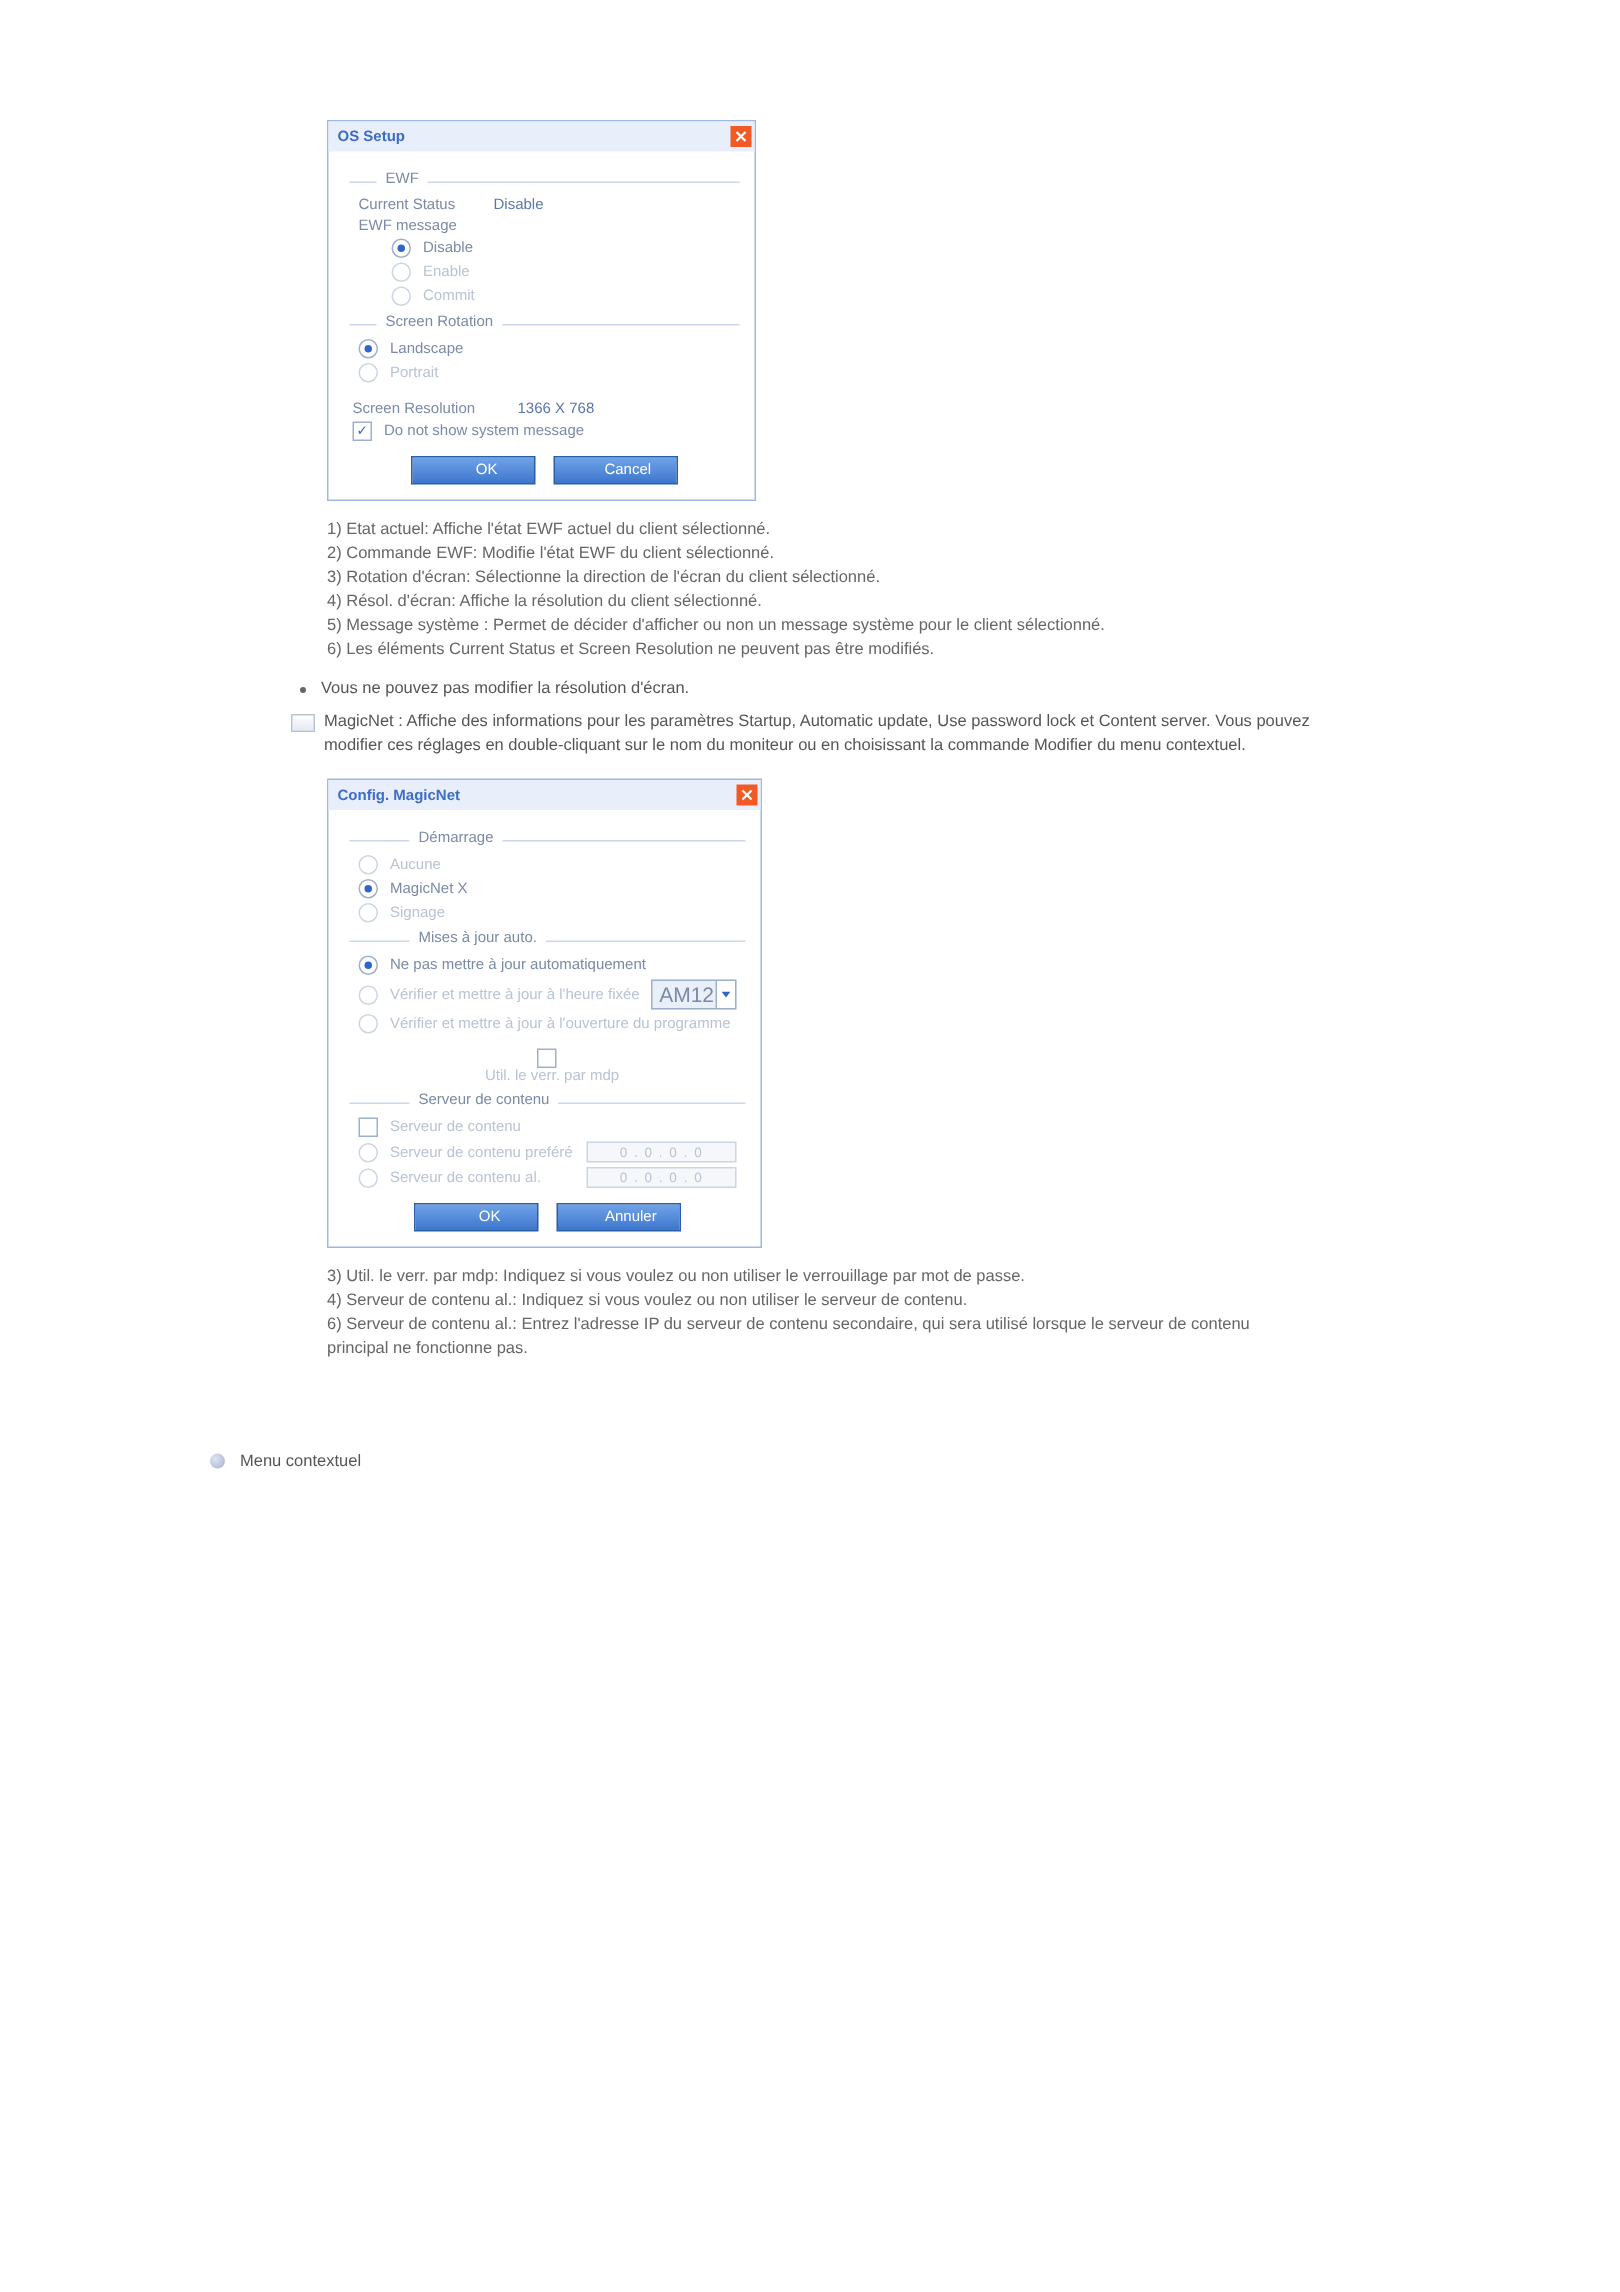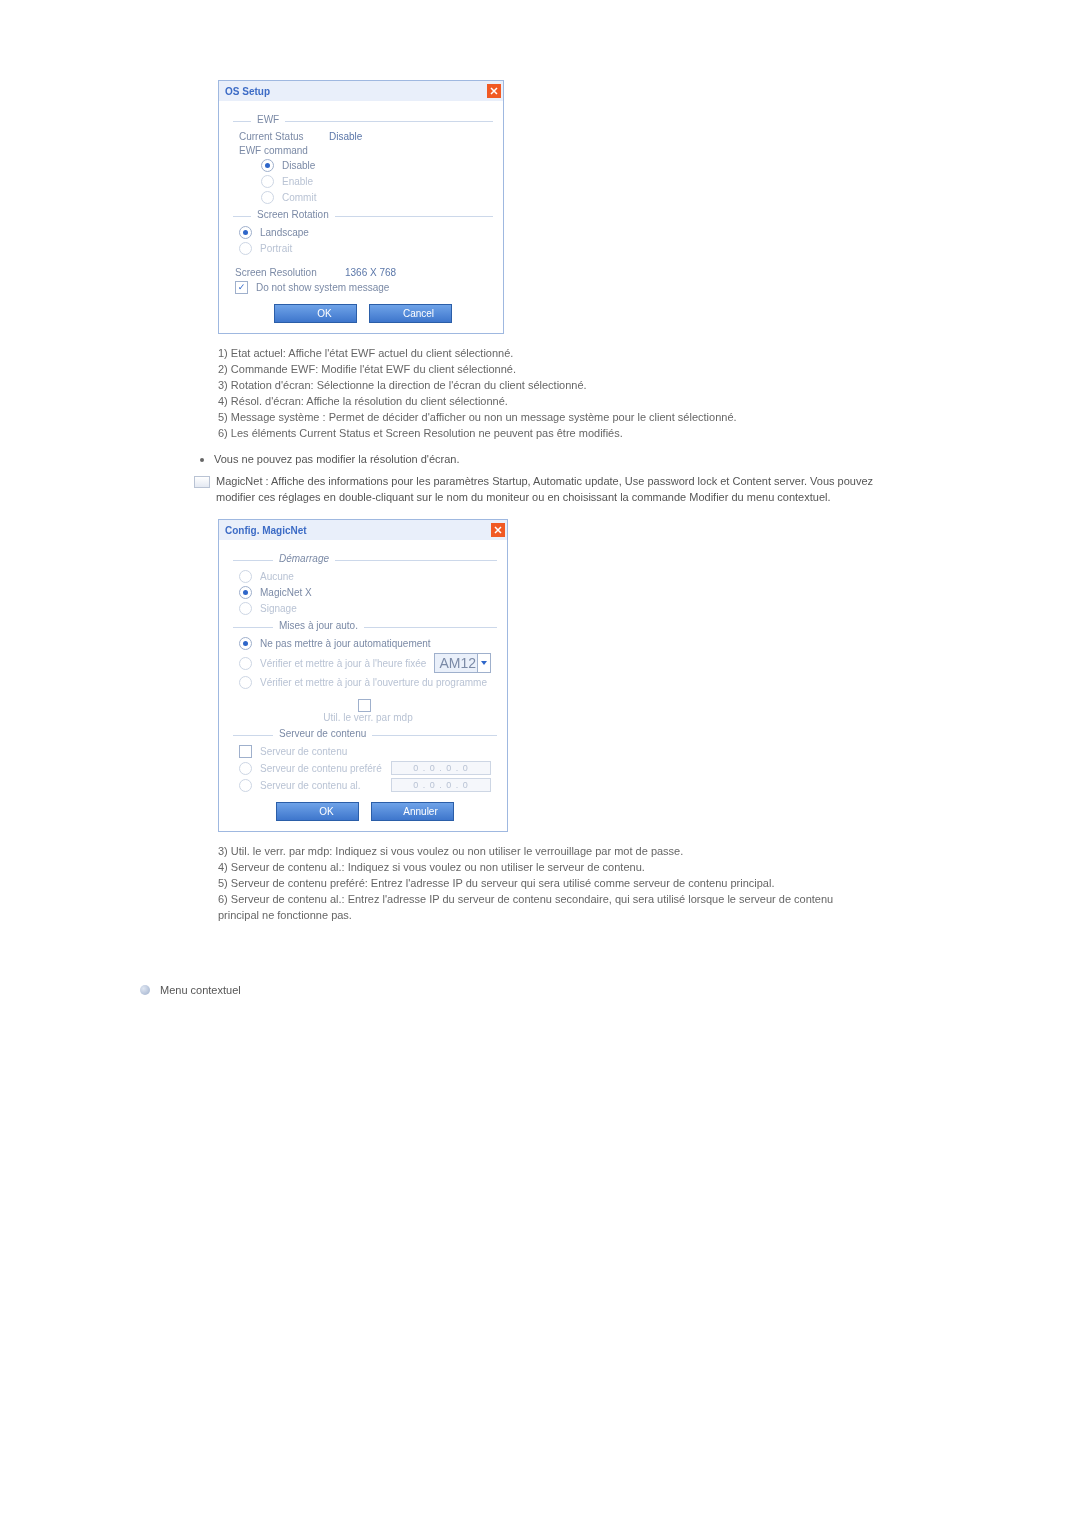--- a/index.html
+++ b/index.html
@@ -171,21 +171,21 @@
       </span>
     </div>
     <div class="dlg-body">
       <div class="group">
         <span class="legend">EWF</span>
         <div class="row">
           <span class="lbl">Current Status</span>
           <span class="val">Disable</span>
         </div>
         <div class="row">
-          <span>EWF command</span>
+          <span>EWF message</span>
         </div>
         <div class="row indent">
           <span class="radio-dot sel"></span>
           <span>Disable</span>
         </div>
         <div class="row indent">
           <span class="radio-dot dim"></span>
           <span class="faded">Enable</span>
         </div>
         <div class="row indent">
@@ -241,21 +241,21 @@
     <div class="dlg-title">
       <span class="t">Config. MagicNet</span>
       <span class="dlg-close">
         <svg width="8" height="8" viewBox="0 0 8 8">
             <path d="M1 1 L7 7 M7 1 L1 7" stroke="#fff" stroke-width="1.5"></path>
           </svg>
       </span>
     </div>
     <div class="dlg-body">
       <div class="group">
-        <span class="legend" style="left:40px;font-style:italic;">Démarrage</span>
+        <span class="legend" style="left:40px;">Démarrage</span>
         <div class="row">
           <span class="radio-dot dim"></span>
           <span class="faded">Aucune</span>
         </div>
         <div class="row">
           <span class="radio-dot sel"></span>
           <span>MagicNet X</span>
         </div>
         <div class="row">
           <span class="radio-dot dim"></span>
@@ -313,21 +313,20 @@
       <div class="btnrow">
         <span class="btn">OK</span>
         <span class="btn">Annuler</span>
       </div>
     </div>
   </div>
 
   <div class="desc-block">
     <div>3) Util. le verr. par mdp: Indiquez si vous voulez ou non utiliser le verrouillage par mot de passe.</div>
     <div>4) Serveur de contenu al.: Indiquez si vous voulez ou non utiliser le serveur de contenu.</div>
-    <div>5) Serveur de contenu preféré: Entrez l'adresse IP du serveur qui sera utilisé comme serveur de contenu principal.</div>
     <div>6) Serveur de contenu al.: Entrez l'adresse IP du serveur de contenu secondaire, qui sera utilisé lorsque le serveur de contenu principal ne fonctionne pas.</div>
   </div>
 
   <div class="section-line">
     <span class="dot"></span>
     <span class="txt">Menu contextuel</span>
   </div>
 
 </div>
 

